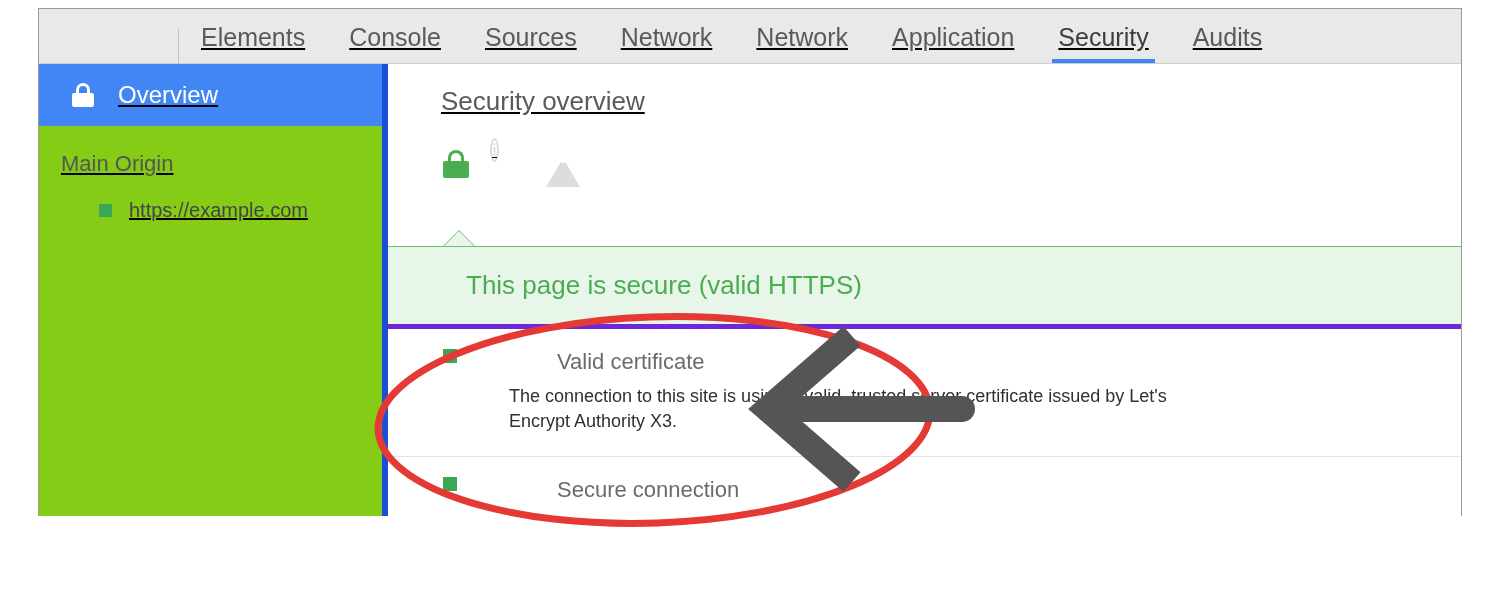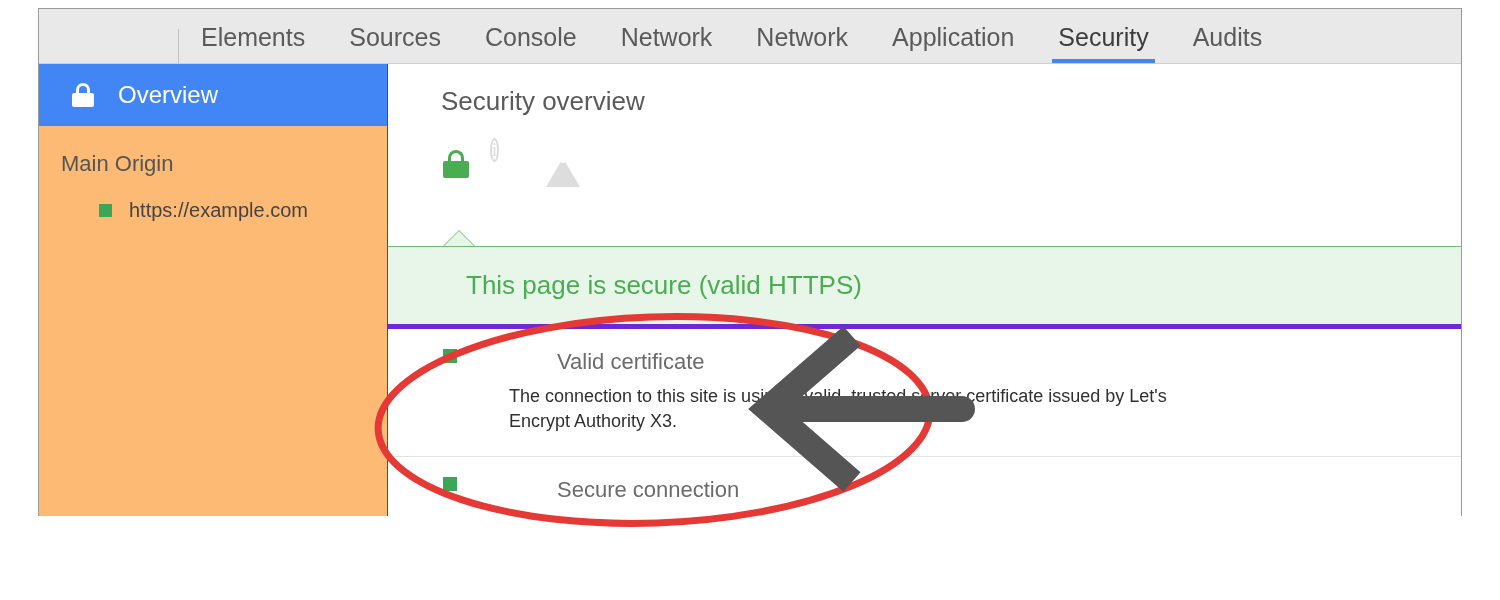--- a/index.html
+++ b/index.html
@@ -20,20 +20,21 @@
     left: 38px;
     top: 8px;
     width: 1424px;
     height: 508px;
     background: #ffffff;
     border-left: 1px solid #9b9b9b;
     border-top: 1px solid #9b9b9b;
     border-right: 1px solid #9b9b9b;
     box-sizing: border-box;
     overflow: hidden;
+    text-decoration: underline;
   }
 
   
   #tabbar {
     height: 55px;
     background: #e9e9e9;
     border-bottom: 1px solid #cfcfcf;
     display: flex;
     align-items: flex-end;
     box-sizing: border-box;
@@ -69,23 +70,23 @@
 
   
   #panel-body {
     display: flex;
     height: 536px;
   }
 
   
   #sidebar {
     width: 349px;
-    border-right: 1px solid #1d4ed8;
-    box-sizing: border-box;
-    background: #fdba74;
+    border-right: 6px solid #1d4ed8;
+    box-sizing: border-box;
+    background: #84cc16;
     flex: 0 0 349px;
   }
   #sidebar-overview {
     height: 62px;
     background: #4285f4;
     display: flex;
     align-items: center;
     padding-left: 33px;
     box-sizing: border-box;
   }
@@ -337,22 +338,22 @@
   }
 </style>
 </head>
 <body>
 
 <div id="devtools-window">
 
   <div id="tabbar">
     <div id="tabbar-spacer"></div>
     <div class="tab">Elements</div>
+    <div class="tab">Console</div>
     <div class="tab">Sources</div>
-    <div class="tab">Console</div>
     <div class="tab">Network</div>
     <div class="tab">Network</div>
     <div class="tab">Application</div>
     <div class="tab active">Security</div>
     <div class="tab">Audits</div>
   </div>
 
   <div id="panel-body">
 
     <div id="sidebar">

